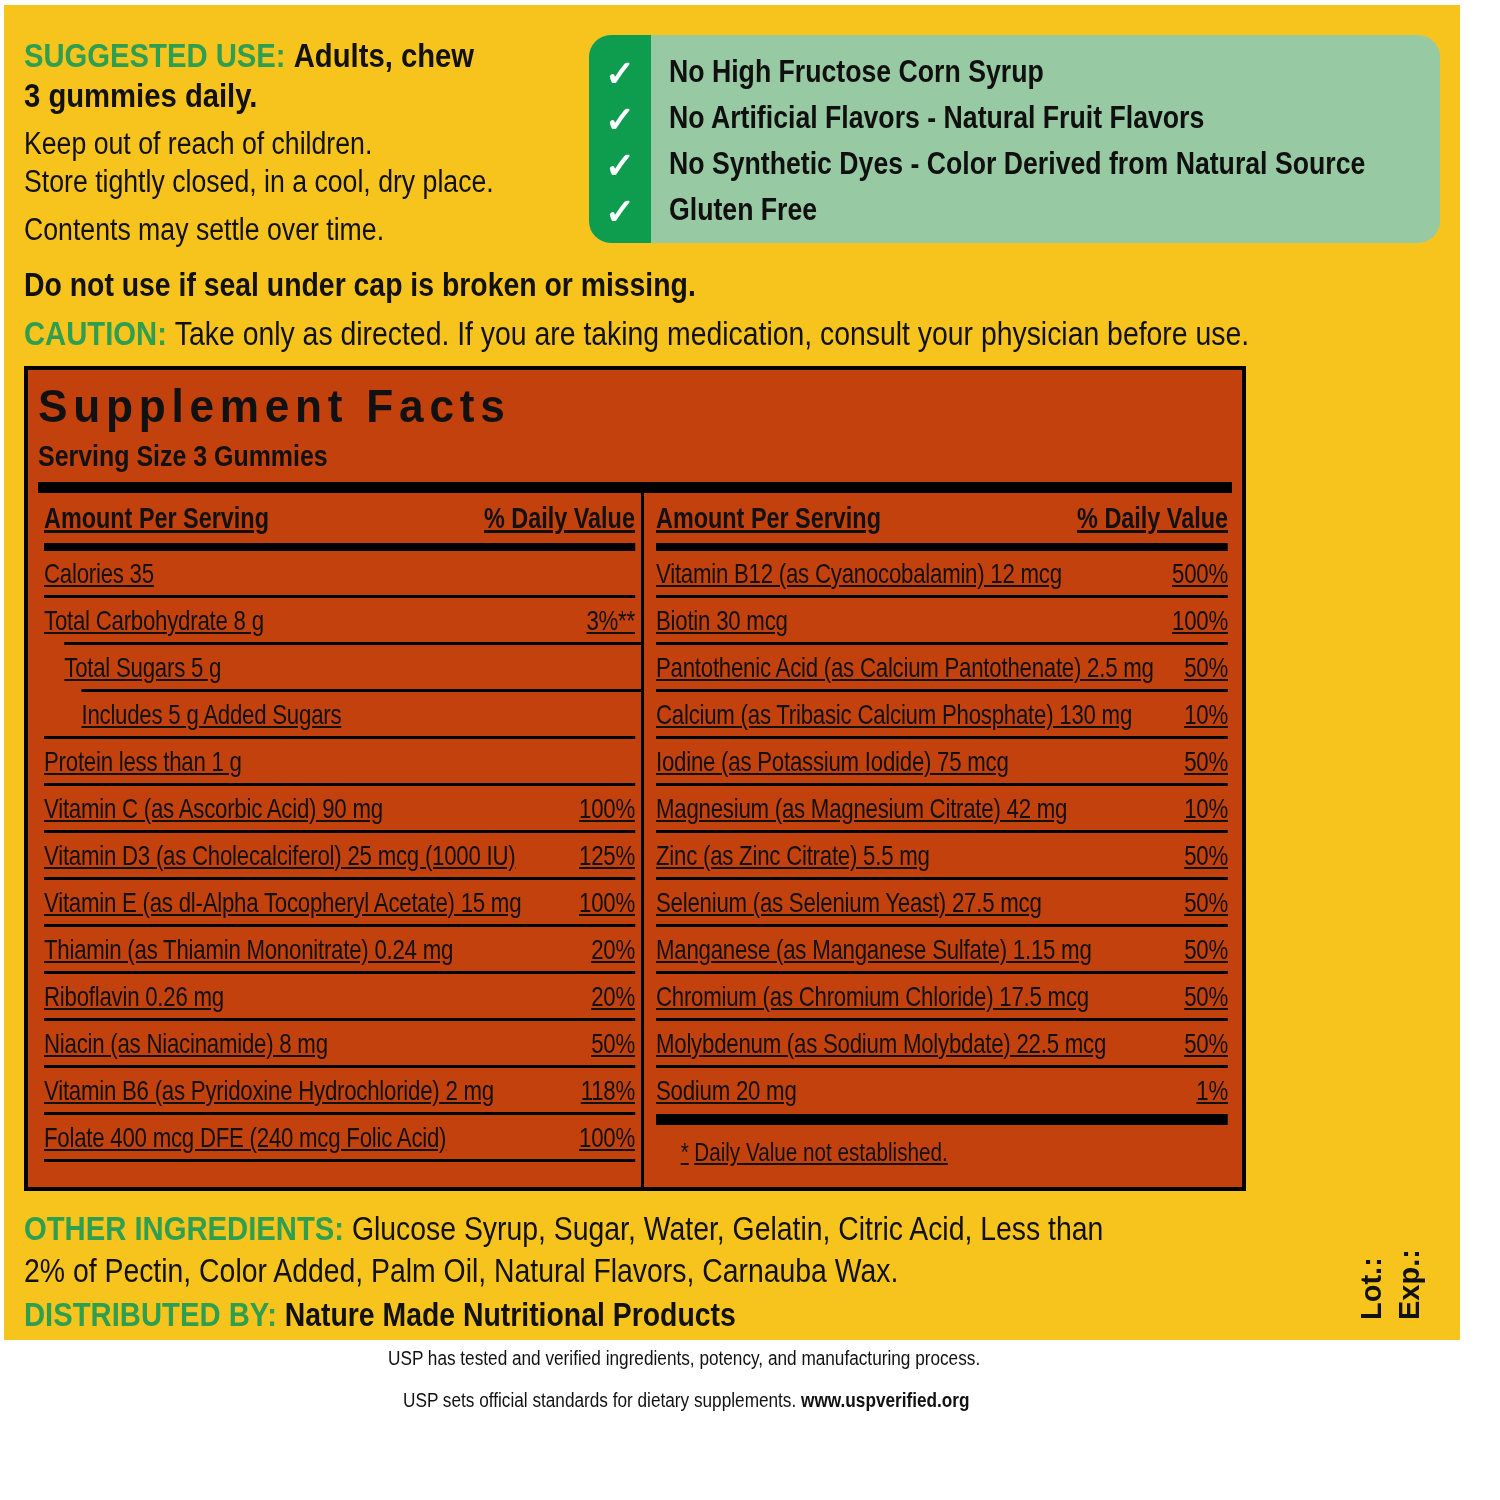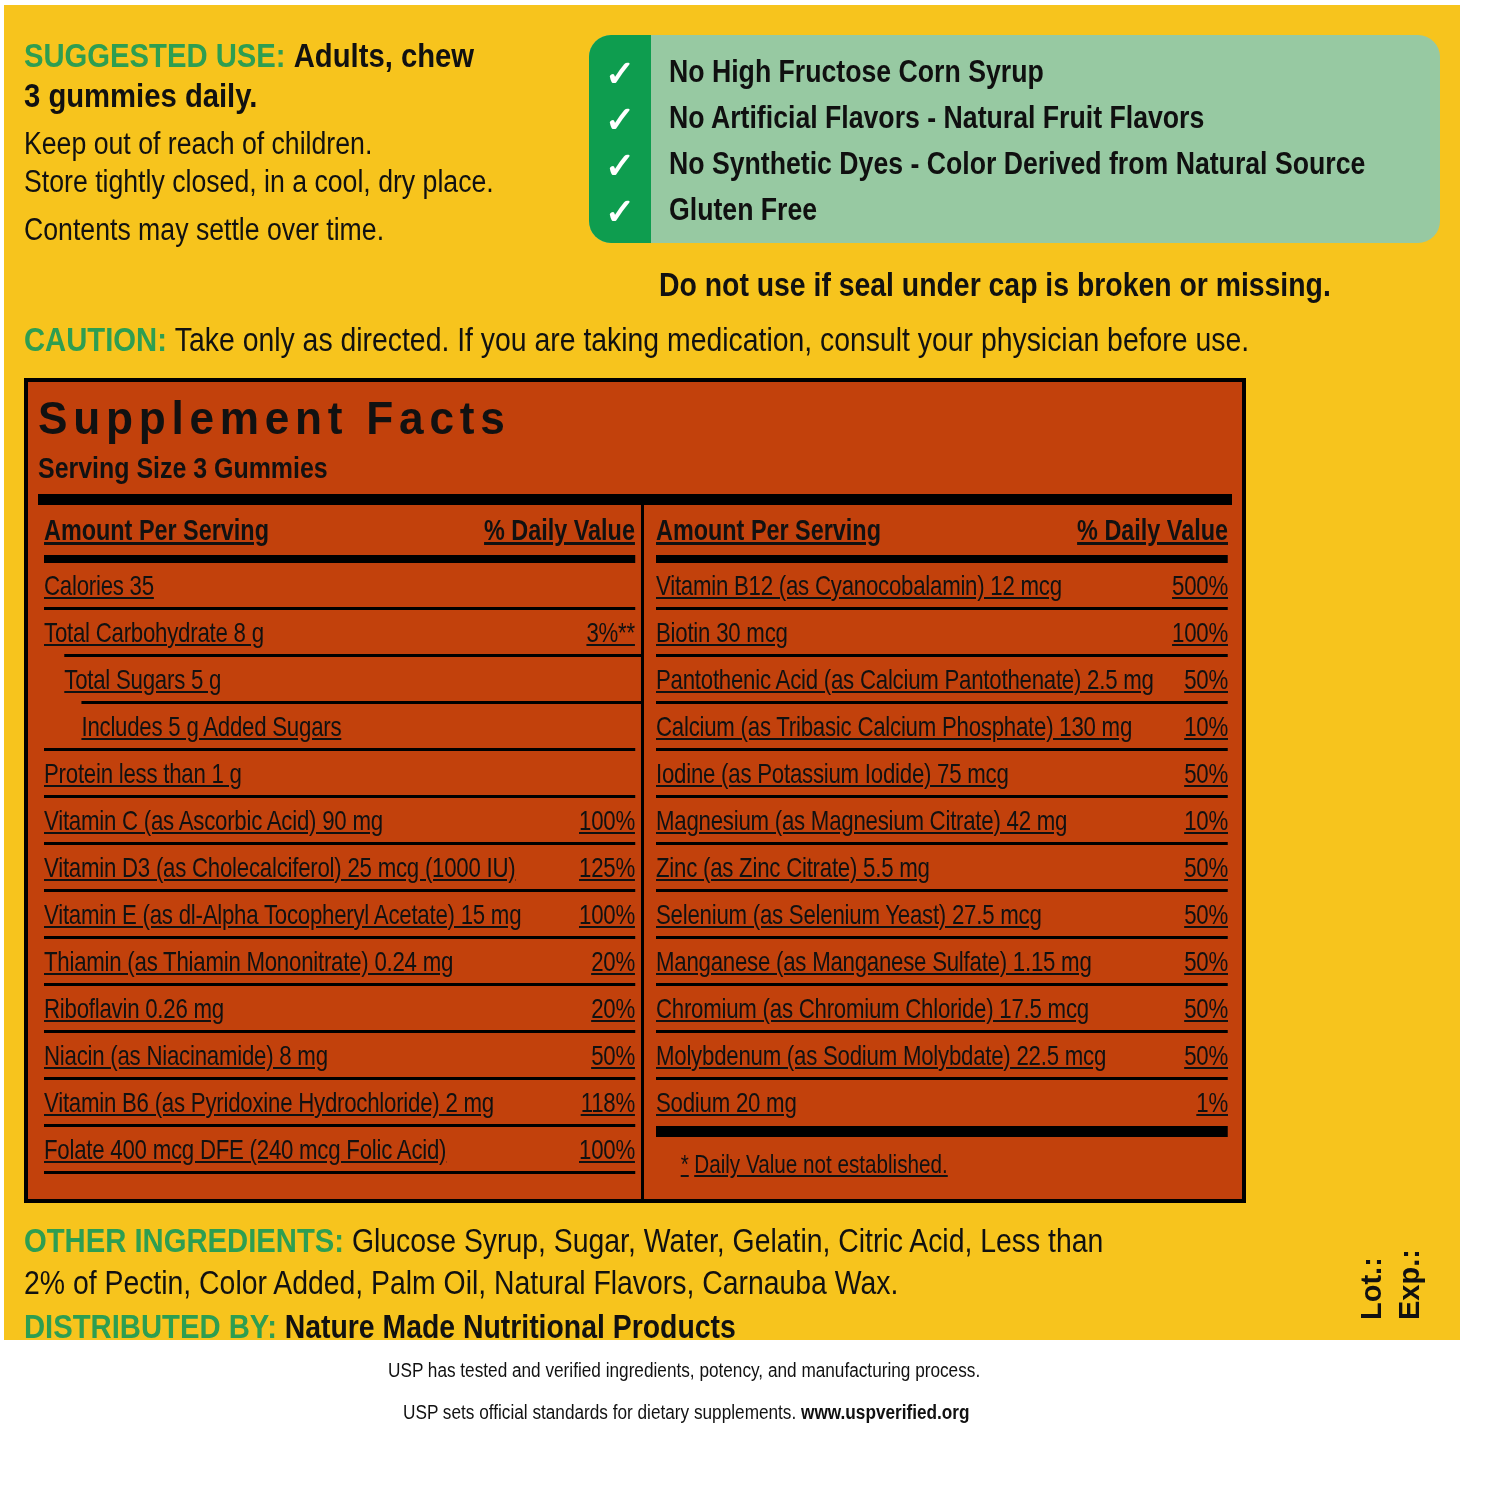--- a/index.html
+++ b/index.html
@@ -31,22 +31,22 @@
 
   .claims-box {
     flex:1; height:208px; margin-left:20px; border-radius:22px; overflow:hidden;
     display:flex; background:#97C9A2;
   }
   .claims-strip { width:62px; flex:none; background:#0E9D4F; display:flex; flex-direction:column; align-items:center; padding-top:16px; }
   .chk { height:46px; line-height:46px; color:#fff; font-size:36px; font-weight:800; }
   .claims-text { padding:14px 0 0 18px; }
   .clline { height:46px; line-height:46px; font-size:31px; font-weight:700; color:#101010; }
 
-  .seal { margin-top:16px; font-size:33px; font-weight:800; line-height:40px;text-align:right; }
-  .caution { margin-top:8px; font-size:33px; line-height:52px; }
+  .seal { margin-top:16px; font-size:33px; font-weight:800; line-height:40px; }
+  .caution { margin-top:8px; font-size:33px; line-height:40px; }
   .caution .clabel { font-weight:800; font-size:34px; }
 
   
   .panel {
     margin-top:12px; width:1222px; height:825px; background:#c2410c;
     border:4px solid #000; box-sizing:border-box; display:flex; flex-direction:column;
     padding:10px 10px 0 10px;
   }
   .sf-title { font-size:46px; line-height:52px; font-weight:800; letter-spacing:6px; transform:scaleX(0.96); transform-origin:0 50%; white-space:nowrap; }
   .serving { font-size:29px; line-height:36px; margin-top:6px;font-weight:bold; }

